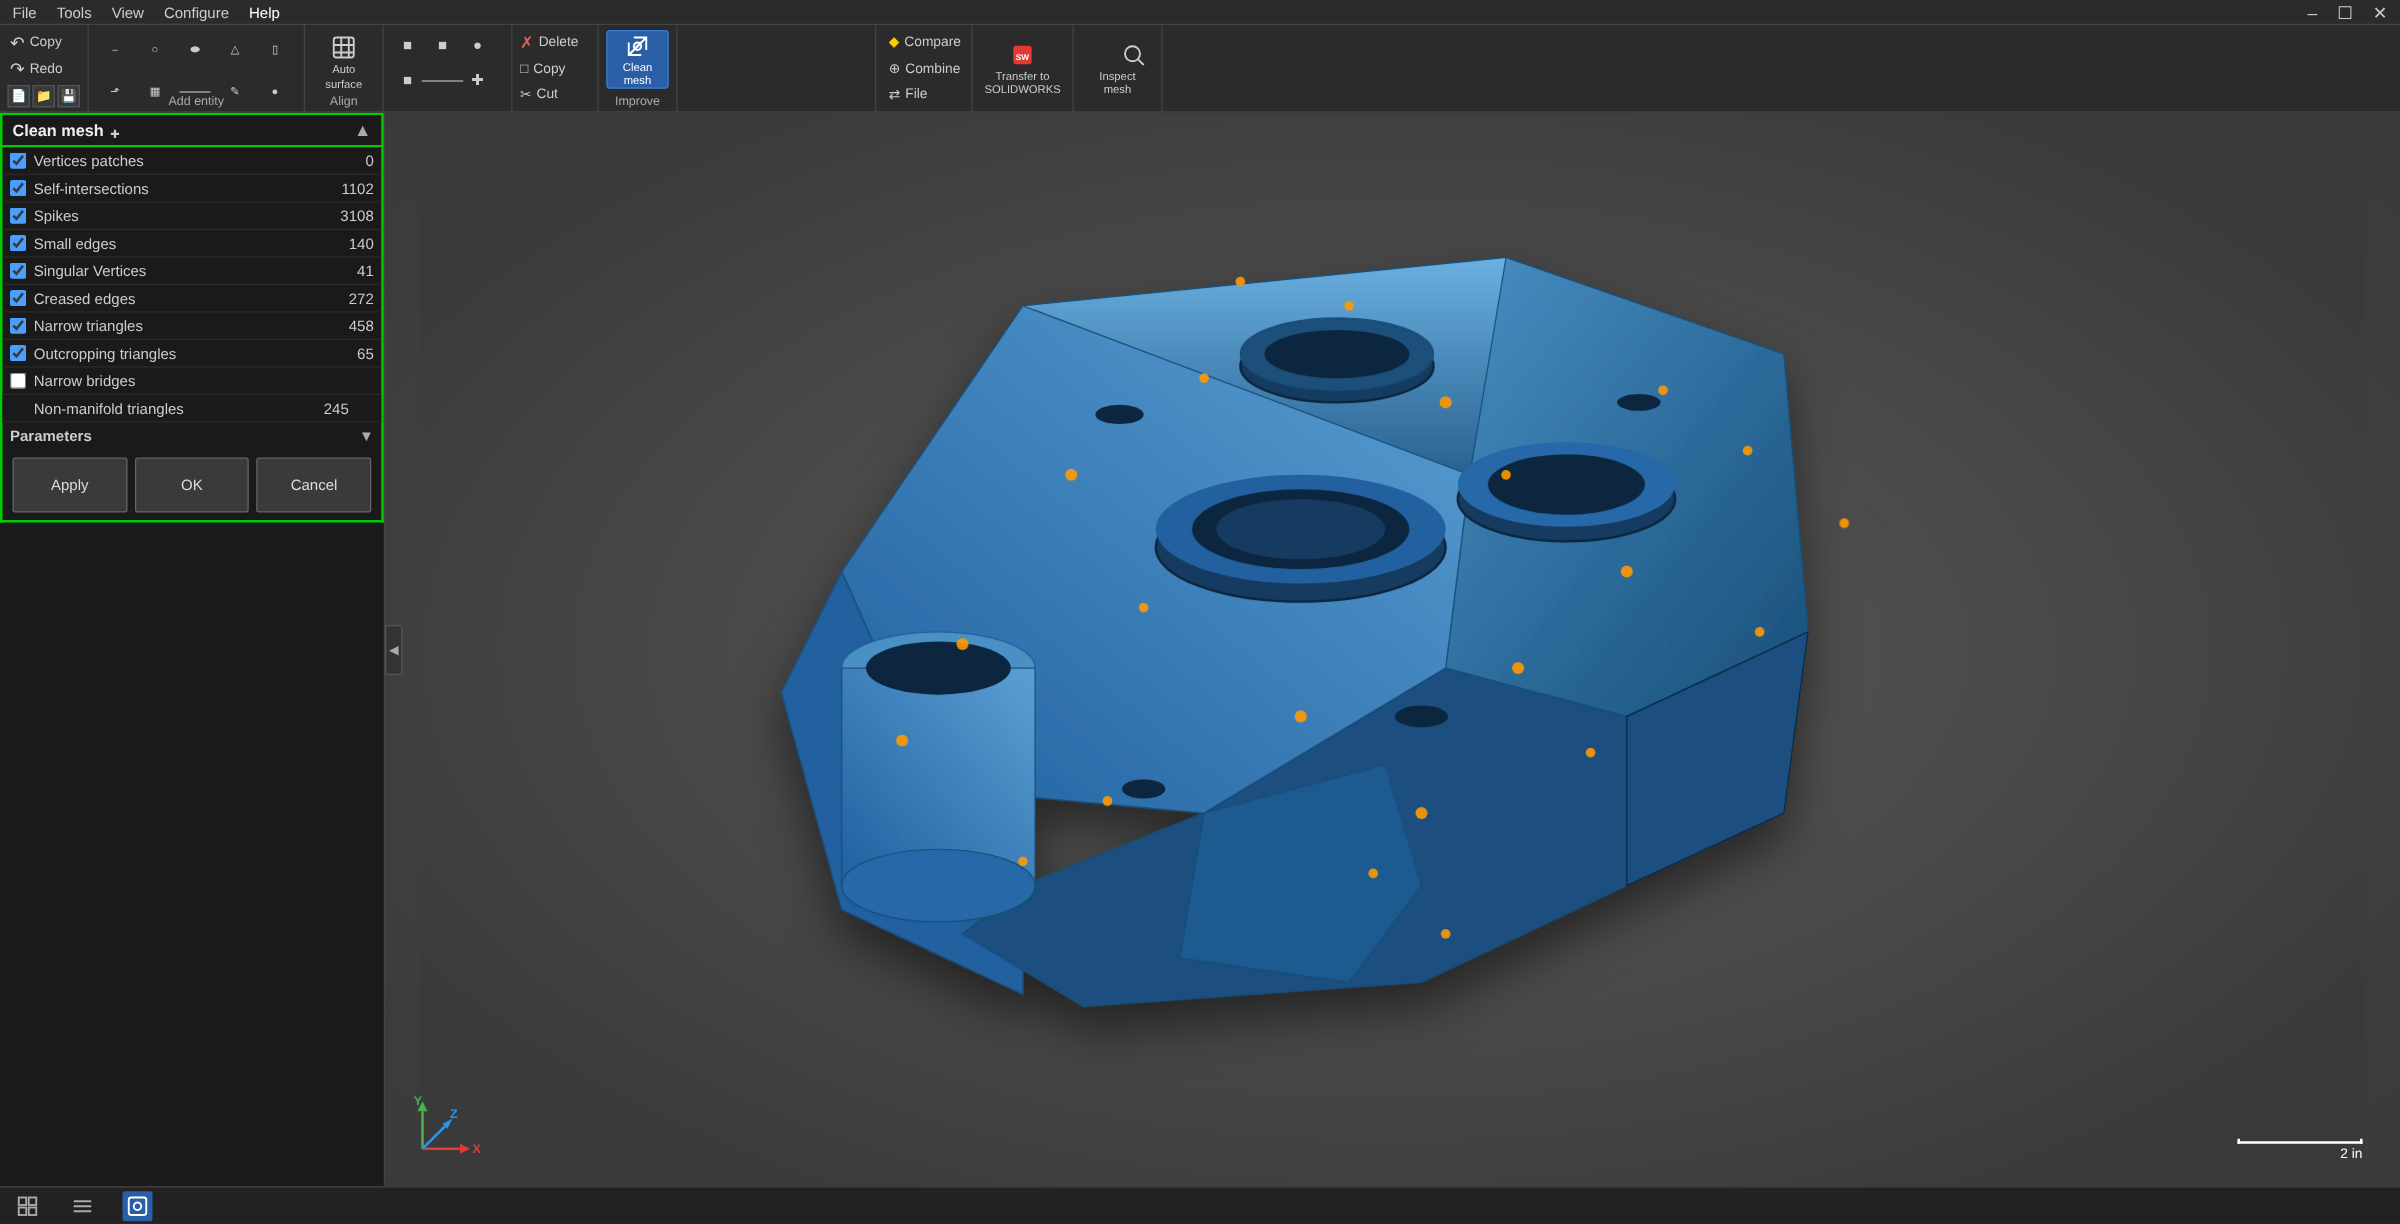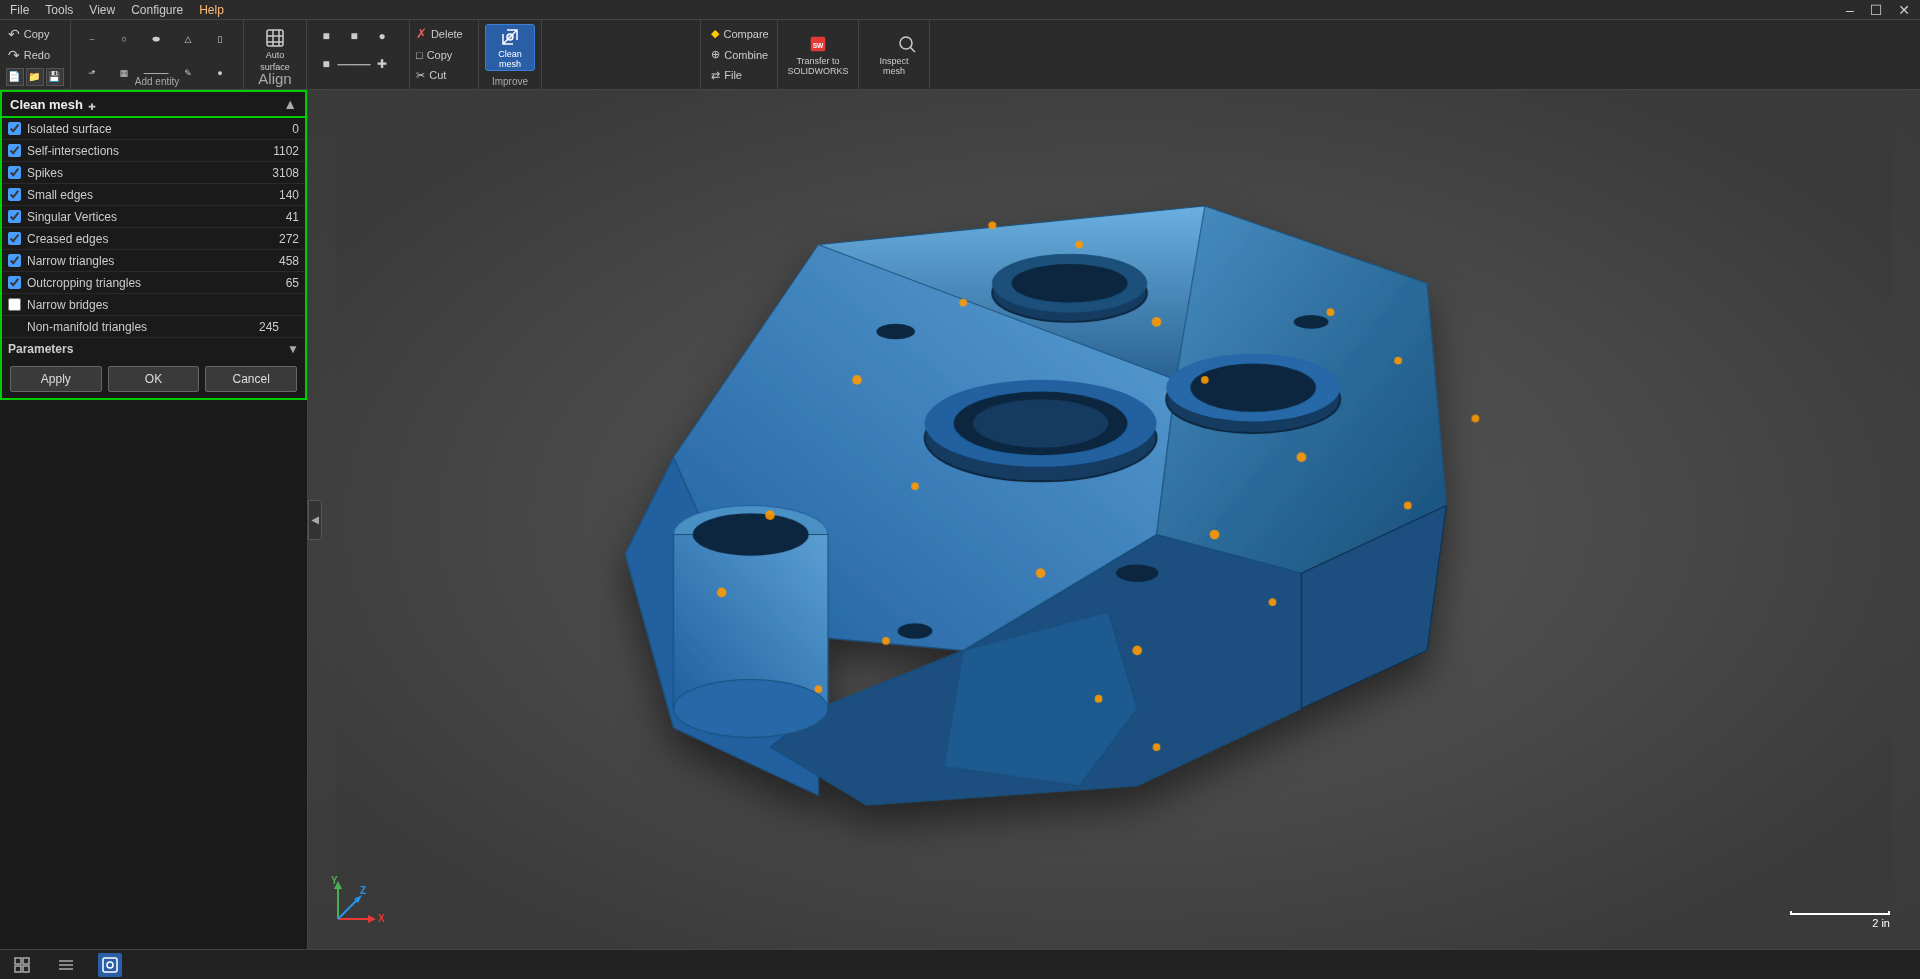--- a/index.html
+++ b/index.html
@@ -61,21 +61,21 @@
     .params-row {
       display: flex; align-items: center; padding: 3px 6px; min-height: 22px;
       cursor: pointer; user-select: none;
     }
     .params-row .label { flex: 1; color: #ccc; font-size: 12px; font-weight: bold; }
 
     .button-row {
       display: flex; gap: 6px; padding: 6px 8px;
     }
     .panel-button {
-      flex: 1; height: 26px; background: #3a3a3a; border: 1px solid #666;
+      flex: 1; height: 44px; background: #3a3a3a; border: 1px solid #666;
       color: #ddd; font-size: 12px; cursor: pointer; border-radius: 2px;
     }
 
     
     #viewport {
       position: absolute; left: 308px; top: 90px; right: 0; bottom: 30px;
       background: radial-gradient(ellipse at center, #555 0%, #444 40%, #3a3a3a 100%);
       overflow: hidden;
     }
 
@@ -126,21 +126,21 @@
     .icon-sym { font-size: 16px; line-height: 1; }
   </style>
 </head>
 <body>
 
 <div style="position:absolute;top:0;left:0;right:0;height:20px;background:#2b2b2b;border-bottom:1px solid #444;display:flex;align-items:center;padding:0 10px;gap:16px;z-index:100;">
   <span style="cursor:pointer;color:#ccc;font-size:12px;">File</span>
   <span style="cursor:pointer;color:#ccc;font-size:12px;">Tools</span>
   <span style="cursor:pointer;color:#ccc;font-size:12px;">View</span>
   <span style="cursor:pointer;color:#ccc;font-size:12px;">Configure</span>
-  <span style="cursor:pointer;color:#fdba74;font-size:12px;">Help</span>
+  <span style="cursor:pointer;color:#ffffff;font-size:12px;">Help</span>
   <span style="flex:1;"></span>
   <span style="cursor:pointer;color:#ccc;font-size:14px;">–</span>
   <span style="cursor:pointer;color:#ccc;font-size:14px;">☐</span>
   <span style="cursor:pointer;color:#ccc;font-size:14px;">✕</span>
 </div>
 
 <div id="toolbar" style="top:20px;position:absolute;left:0;right:0;height:70px;background:#2b2b2b;border-bottom:1px solid #444;display:flex;align-items:stretch;z-index:99;">
 
   <div style="display:flex;flex-direction:column;justify-content:center;padding:4px 6px 4px;border-right:1px solid #444;gap:1px;">
     <div style="display:flex;align-items:center;gap:4px;">
@@ -206,21 +206,21 @@
     <div style="display:flex;gap:2px;">
       <button class="tb-btn" style="width:50px;">
         <svg viewBox="0 0 22 22" fill="none" stroke="#ccc" stroke-width="1.5">
             <rect x="3" y="3" width="16" height="16" rx="2"></rect>
             <path d="M3 9h16M3 15h16M9 3v16M15 3v16"></path>
           </svg>
         <span>Auto</span>
           <span>surface</span>
       </button>
     </div>
-    <span style="position:absolute;bottom:2px;left:0;right:0;text-align:center;font-size:15px;color:#aaa;">Align</span>
+    <span style="position:absolute;bottom:2px;left:0;right:0;text-align:center;font-size:10px;color:#aaa;">Align</span>
   </div>
 
   <div style="position:relative;display:flex;flex-direction:column;padding:4px 6px 18px;border-right:1px solid #444;">
     <div style="display:flex;gap:2px;flex-wrap:wrap;max-width:90px;">
       <button class="tb-btn" style="width:26px;height:26px;">
           <span class="icon-sym" style="font-size:12px;">■</span>
         </button>
       <button class="tb-btn" style="width:26px;height:26px;">
           <span class="icon-sym" style="font-size:12px;">■</span>
         </button>
@@ -319,21 +319,21 @@
 
 <div id="left-panel">
   <div class="panel-header">
     <span>Clean mesh</span>
     <span style="cursor:pointer;color:#aaa;font-size:14px;">▲</span>
   </div>
   <div class="panel-content">
 
     <div class="check-row">
       <input type="checkbox" checked="" style="">
-      <span class="label">Isolated surface</span>
+      <span class="label">Vertices patches</span>
       <span class="value">0</span>
     </div>
     <div class="check-row">
       <input type="checkbox" checked="" style="">
       <span class="label">Self-intersections</span>
       <span class="value">1102</span>
     </div>
     <div class="check-row">
       <input type="checkbox" checked="" style="">
       <span class="label">Spikes</span>

